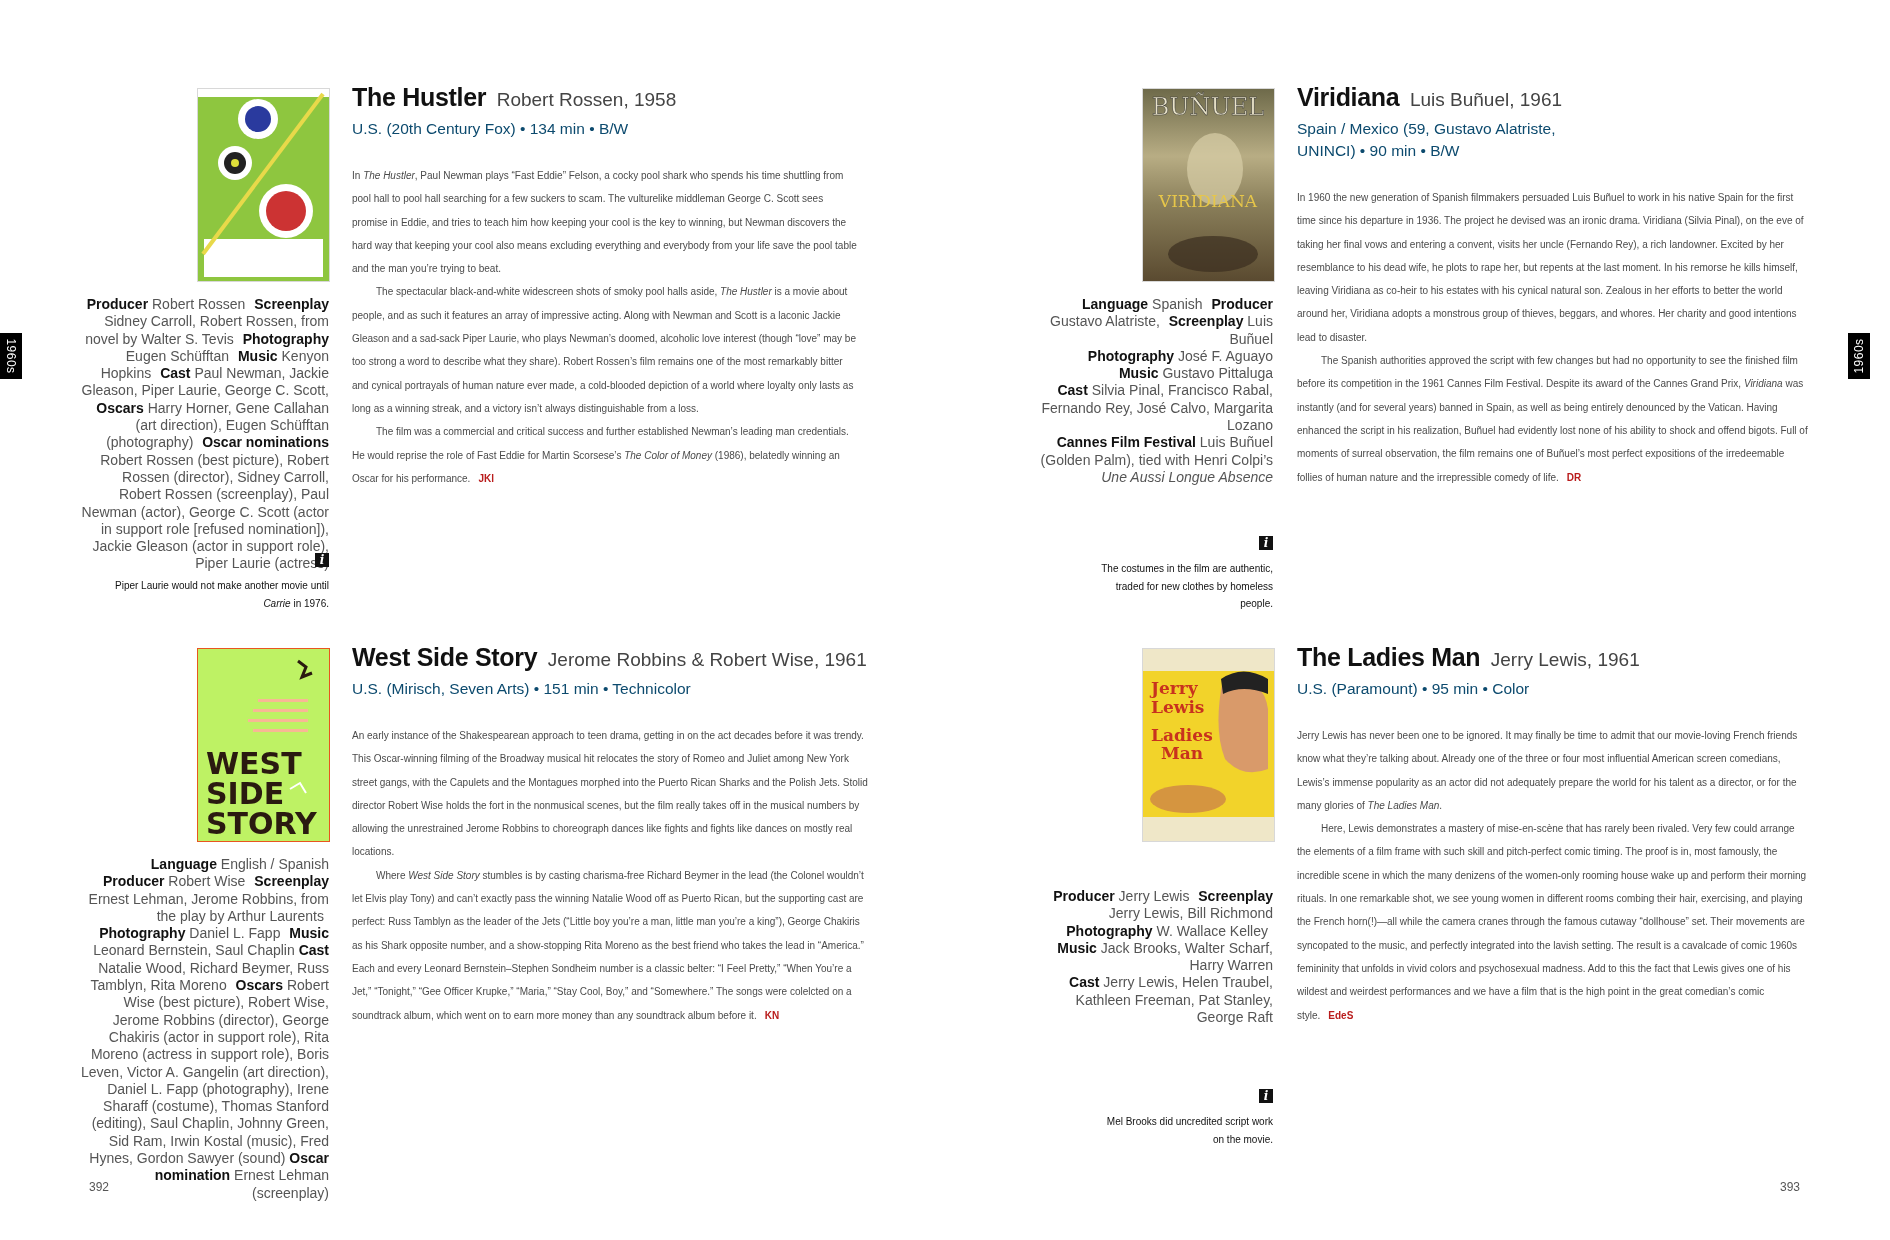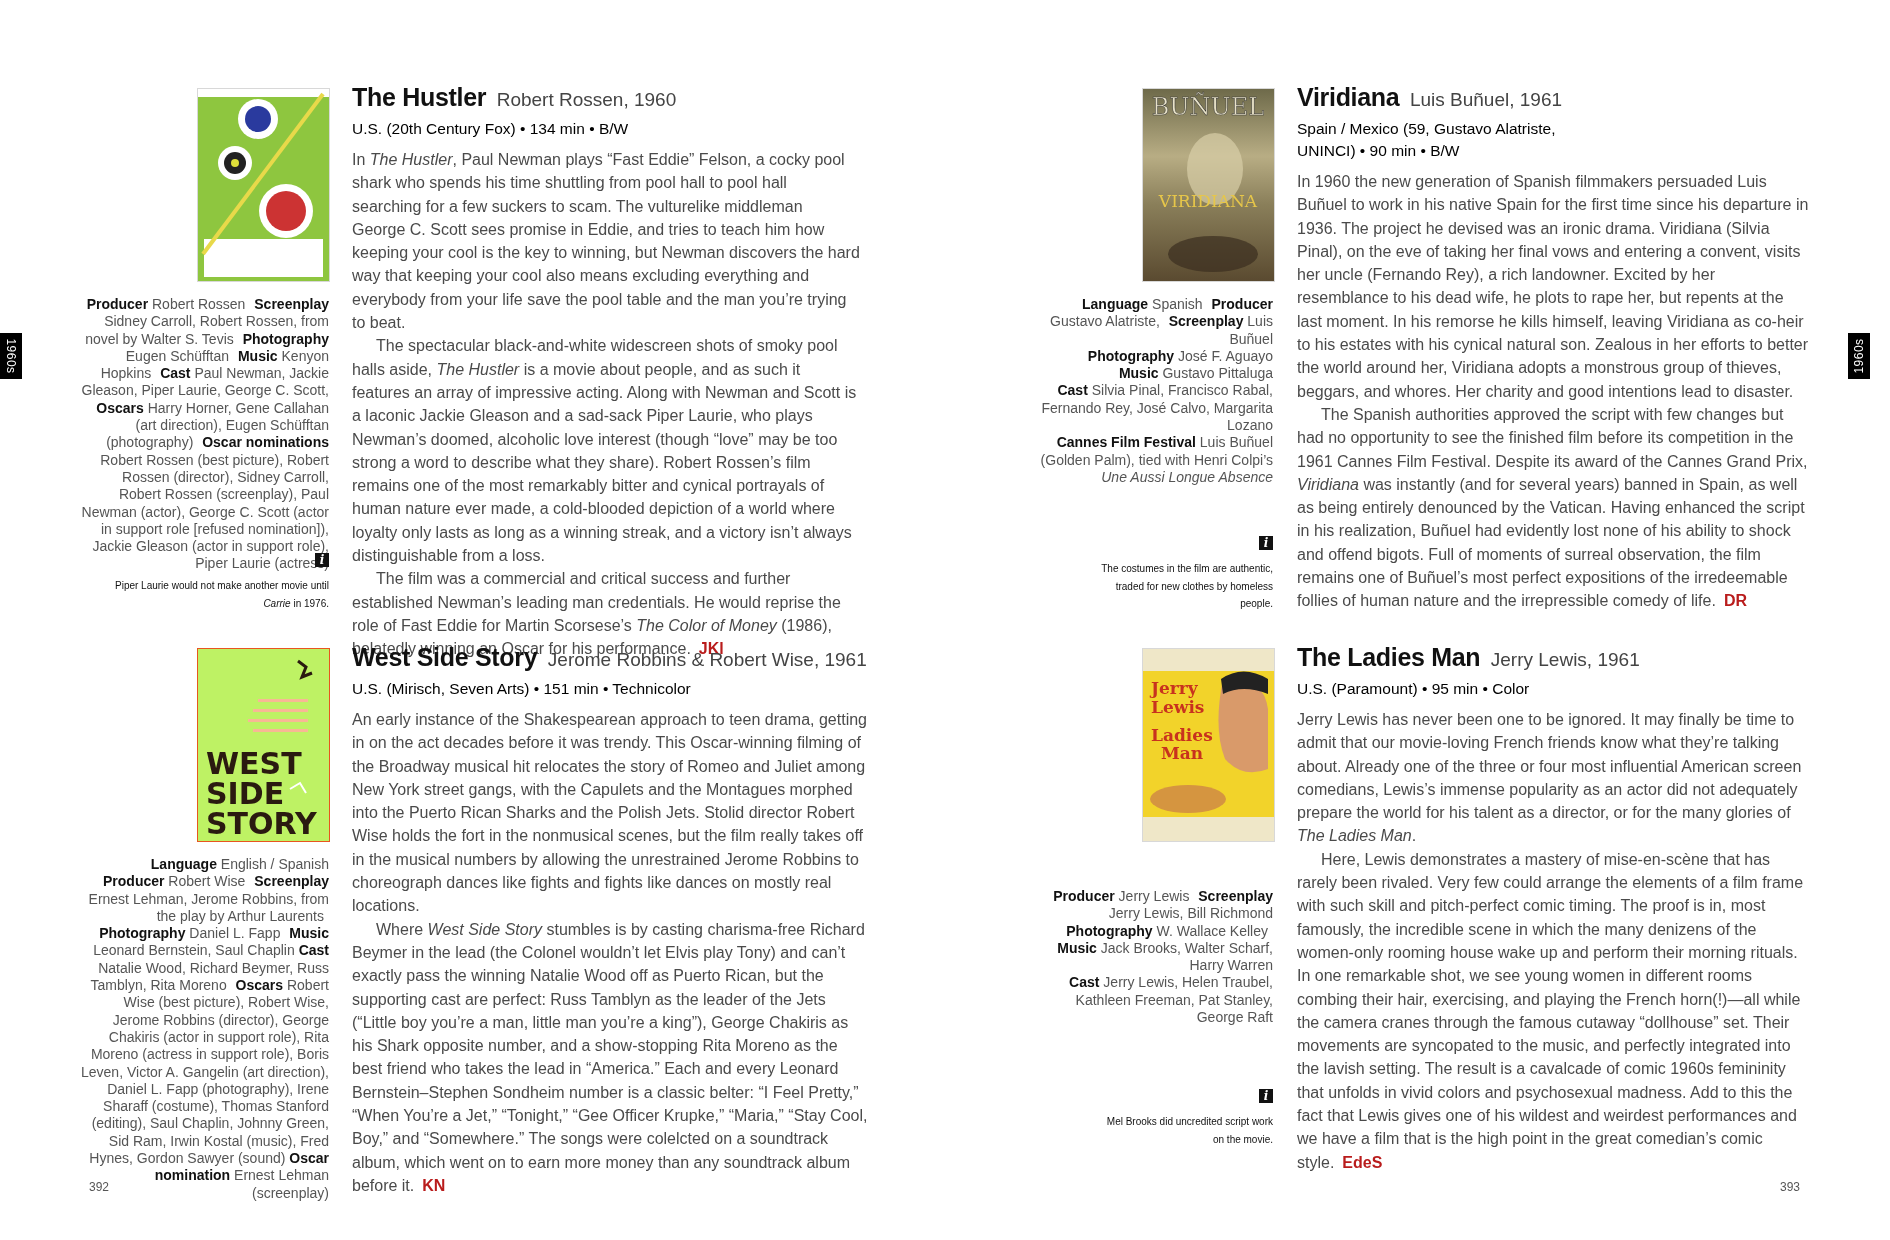--- a/index.html
+++ b/index.html
@@ -7,22 +7,22 @@
          font-family: "Liberation Sans", "DejaVu Sans", sans-serif; color: #1a1a1a; }
   .entry { position: absolute; }
   .poster { position: absolute; border: 1px solid #d8d8d8; overflow: hidden; }
   .side { position: absolute; text-align: right; font-size: 14px; line-height: 17.3px; color: #555; }
   .side b { color: #111; font-weight: bold; }
   .side .sep { display: inline-block; width: 5px; }
   .main { position: absolute; }
   .title-line { white-space: nowrap; line-height: 30px; }
   .title { font-size: 25px; font-weight: bold; color: #111; letter-spacing: -0.3px; }
   .director { font-size: 19px; color: #444; margin-left: 6px; }
-  .meta { font-size: 15.5px; color: #000000; line-height: 22px; margin-top: 2px; }
-  .body-text { font-size: 16px; line-height: 23.3px; color: #4a4a4a; margin-top: 8px; }
+  .meta { font-size: 15.5px; color: #0c4a6e; line-height: 22px; margin-top: 2px; }
+  .body-text { font-size: 10px; line-height: 23.3px; color: #4a4a4a; margin-top: 24px; }
   .body-text p { margin: 0; }
   .body-text p.indent { text-indent: 24px; }
   .body-text i { font-style: italic; }
   .author { font-weight: bold; color: #b91c1c; margin-left: 8px; }
   .info-icon { position: absolute; width: 14px; height: 14px; background: #111; color: #fff;
                font-family: "DejaVu Serif", serif; font-weight: bold; font-style: italic;
                font-size: 12px; line-height: 14px; text-align: center; }
   .trivia { position: absolute; text-align: right; font-size: 10px; line-height: 17.5px; color: #111; }
   .decade-tab { position: absolute; width: 22px; height: 46px; background: #000; color: #fff;
                 font-size: 12px; display: flex; align-items: center; justify-content: center; }
@@ -65,21 +65,21 @@
     <b>Oscars</b> <span>Harry Horner, Gene Callahan (art direction), Eugen Schüfftan (photography)</span><span class="sep"></span>
     <b>Oscar nominations</b> <span>Robert Rossen (best picture), Robert Rossen (director), Sidney Carroll, Robert Rossen (screenplay), Paul Newman (actor), George C. Scott (actor in support role [refused nomination]), Jackie Gleason (actor in support role), Piper Laurie (actress)</span>
   </div>
   <div class="info-icon" style="left:315px;top:553px;">i</div>
   <div class="trivia" style="left:100px;top:577px;width:229px;">
     <span>Piper Laurie would not make another movie until </span><i>Carrie</i><span> in 1976.</span>
   </div>
   <div class="main" style="left:352px;top:82px;width:508px;">
     <div class="title-line">
       <span class="title">The Hustler</span>
-      <span class="director">Robert Rossen, 1960</span>
+      <span class="director">Robert Rossen, 1958</span>
     </div>
     <div class="meta">U.S. (20th Century Fox) • 134 min • B/W</div>
     <div class="body-text">
       <p><span>In </span><i>The Hustler</i><span>, Paul Newman plays “Fast Eddie” Felson, a cocky pool shark who spends his time shuttling from pool hall to pool hall searching for a few suckers to scam. The vulturelike middleman George C. Scott sees promise in Eddie, and tries to teach him how keeping your cool is the key to winning, but Newman discovers the hard way that keeping your cool also means excluding everything and everybody from your life save the pool table and the man you’re trying to beat.</span></p>
       <p class="indent"><span>The spectacular black-and-white widescreen shots of smoky pool halls aside, </span><i>The Hustler</i><span> is a movie about people, and as such it features an array of impressive acting. Along with Newman and Scott is a laconic Jackie Gleason and a sad-sack Piper Laurie, who plays Newman’s doomed, alcoholic love interest (though “love” may be too strong a word to describe what they share). Robert Rossen’s film remains one of the most remarkably bitter and cynical portrayals of human nature ever made, a cold-blooded depiction of a world where loyalty only lasts as long as a winning streak, and a victory isn’t always distinguishable from a loss.</span></p>
       <p class="indent"><span>The film was a commercial and critical success and further established Newman’s leading man credentials. He would reprise the role of Fast Eddie for Martin Scorsese’s </span><i>The Color of Money</i><span> (1986), belatedly winning an Oscar for his performance.</span><span class="author">JKl</span></p>
     </div>
   </div>
 </div>
 

